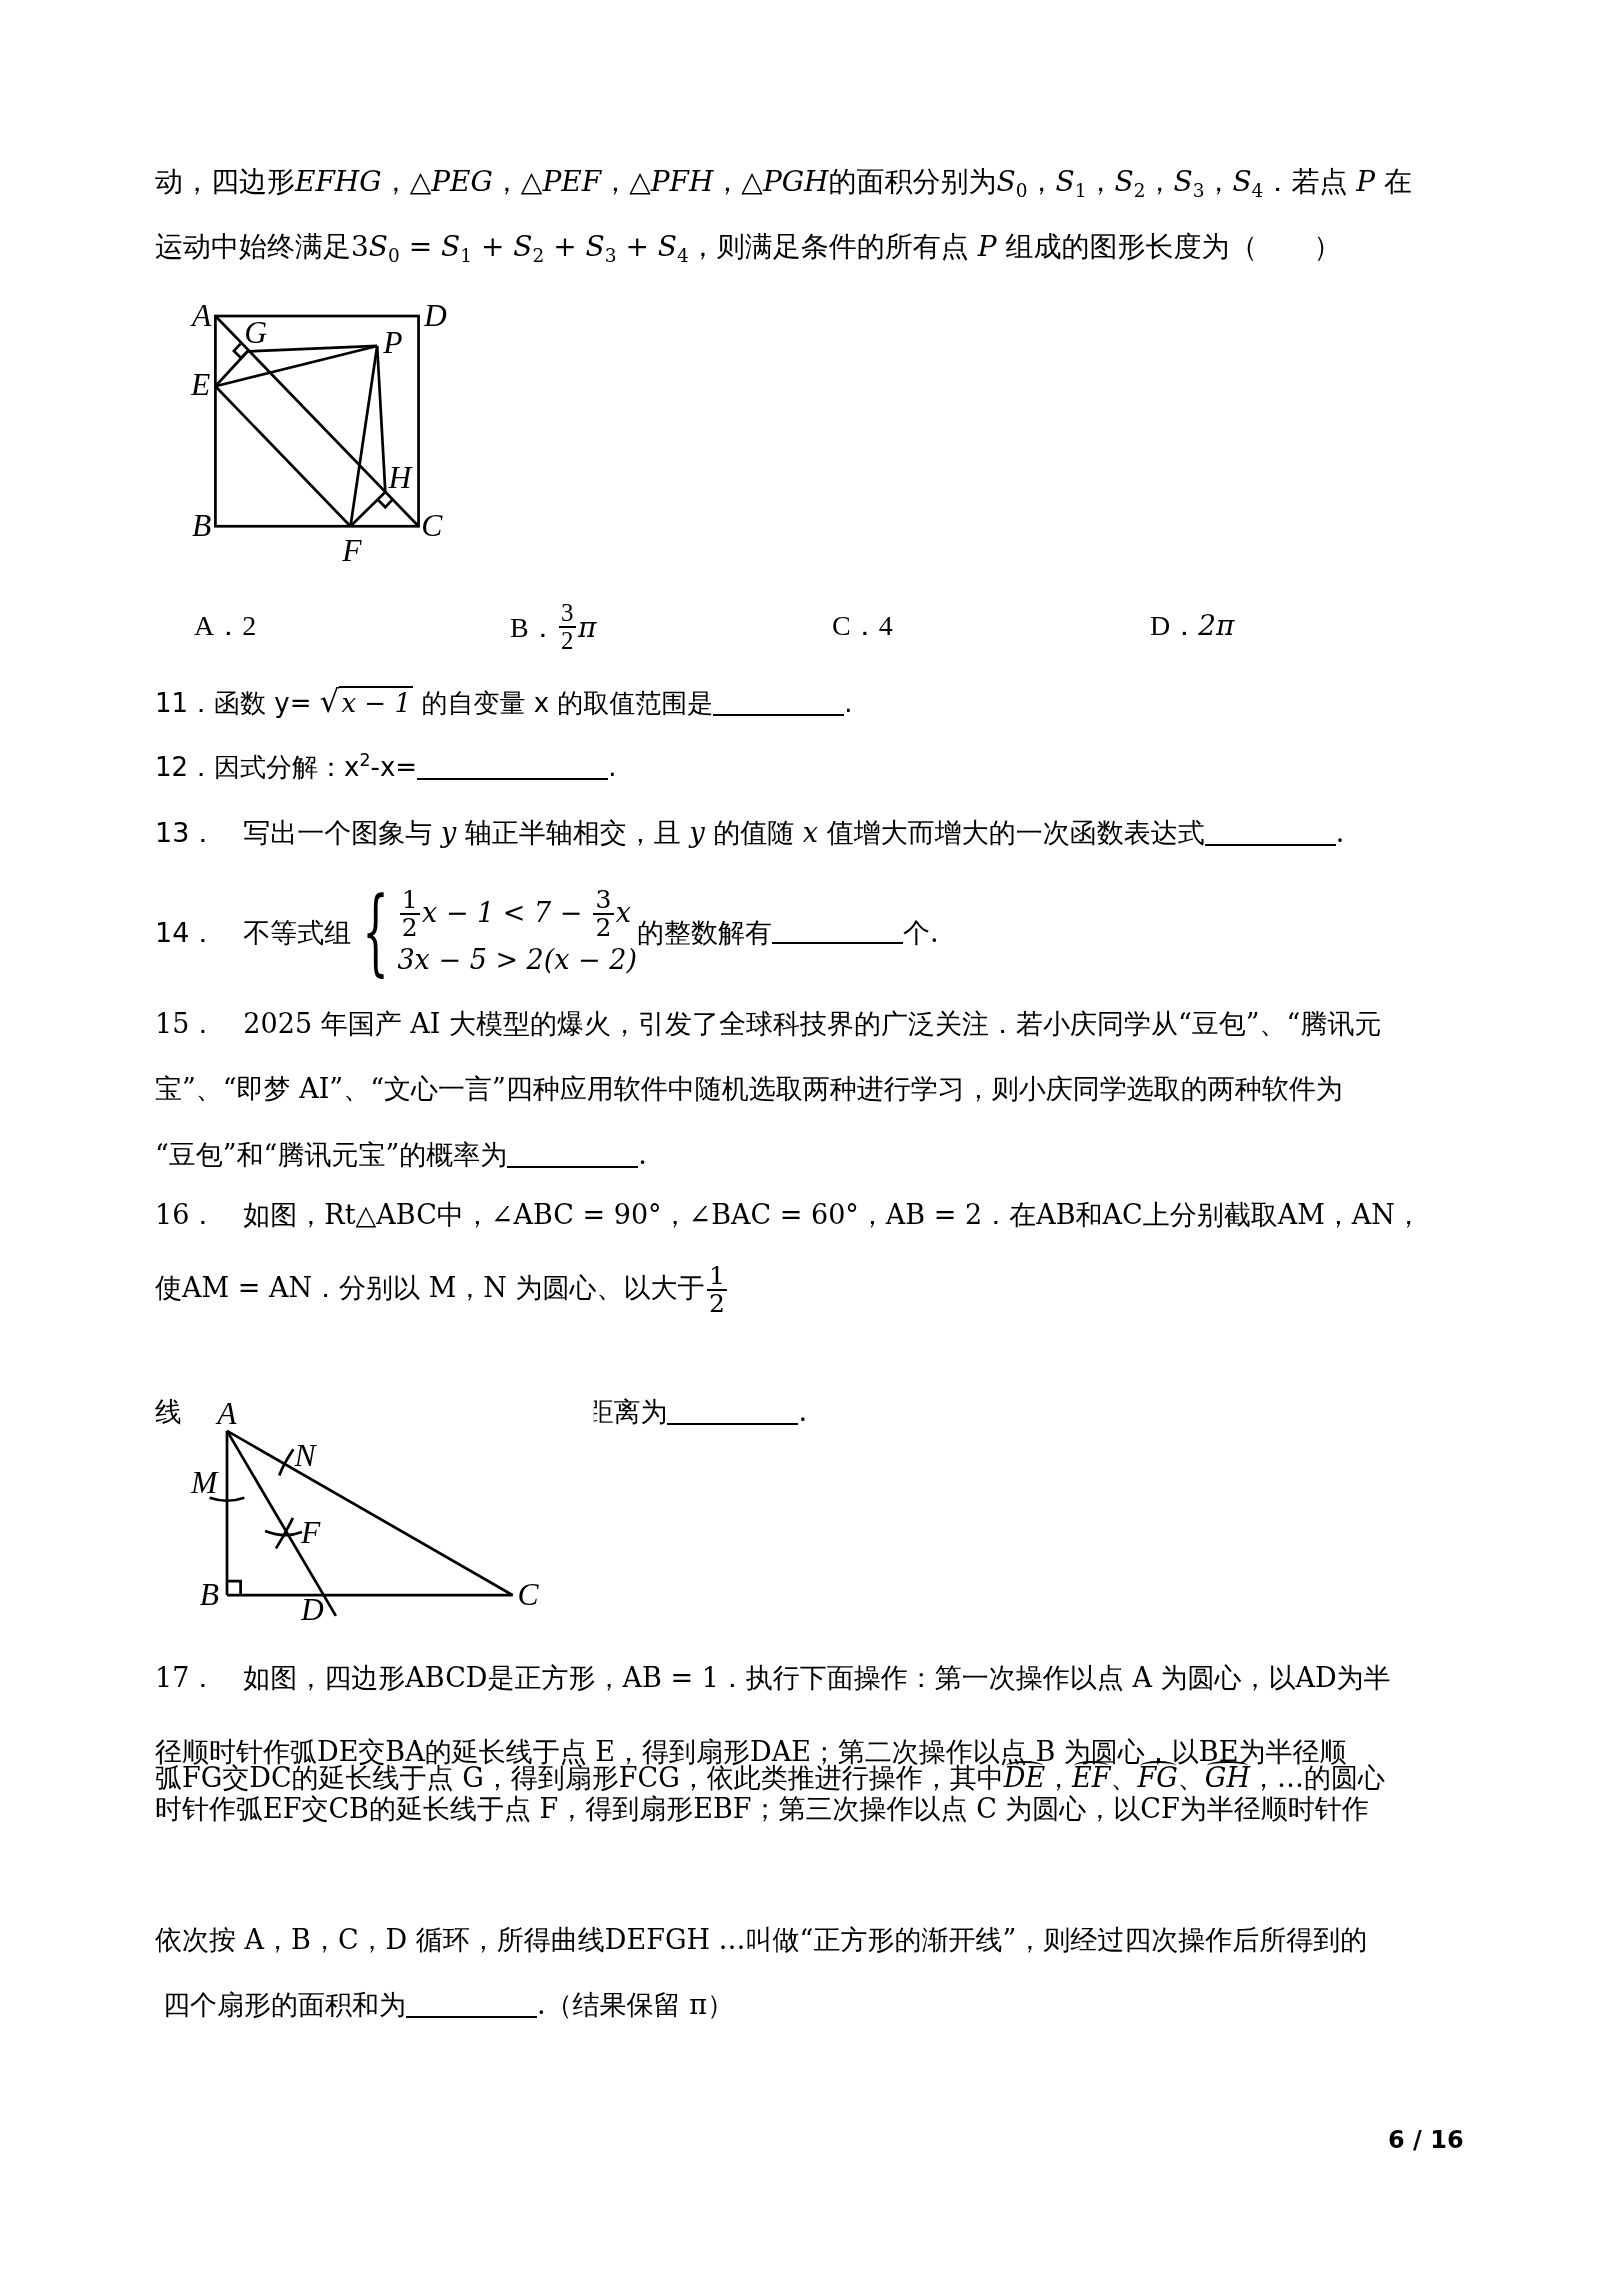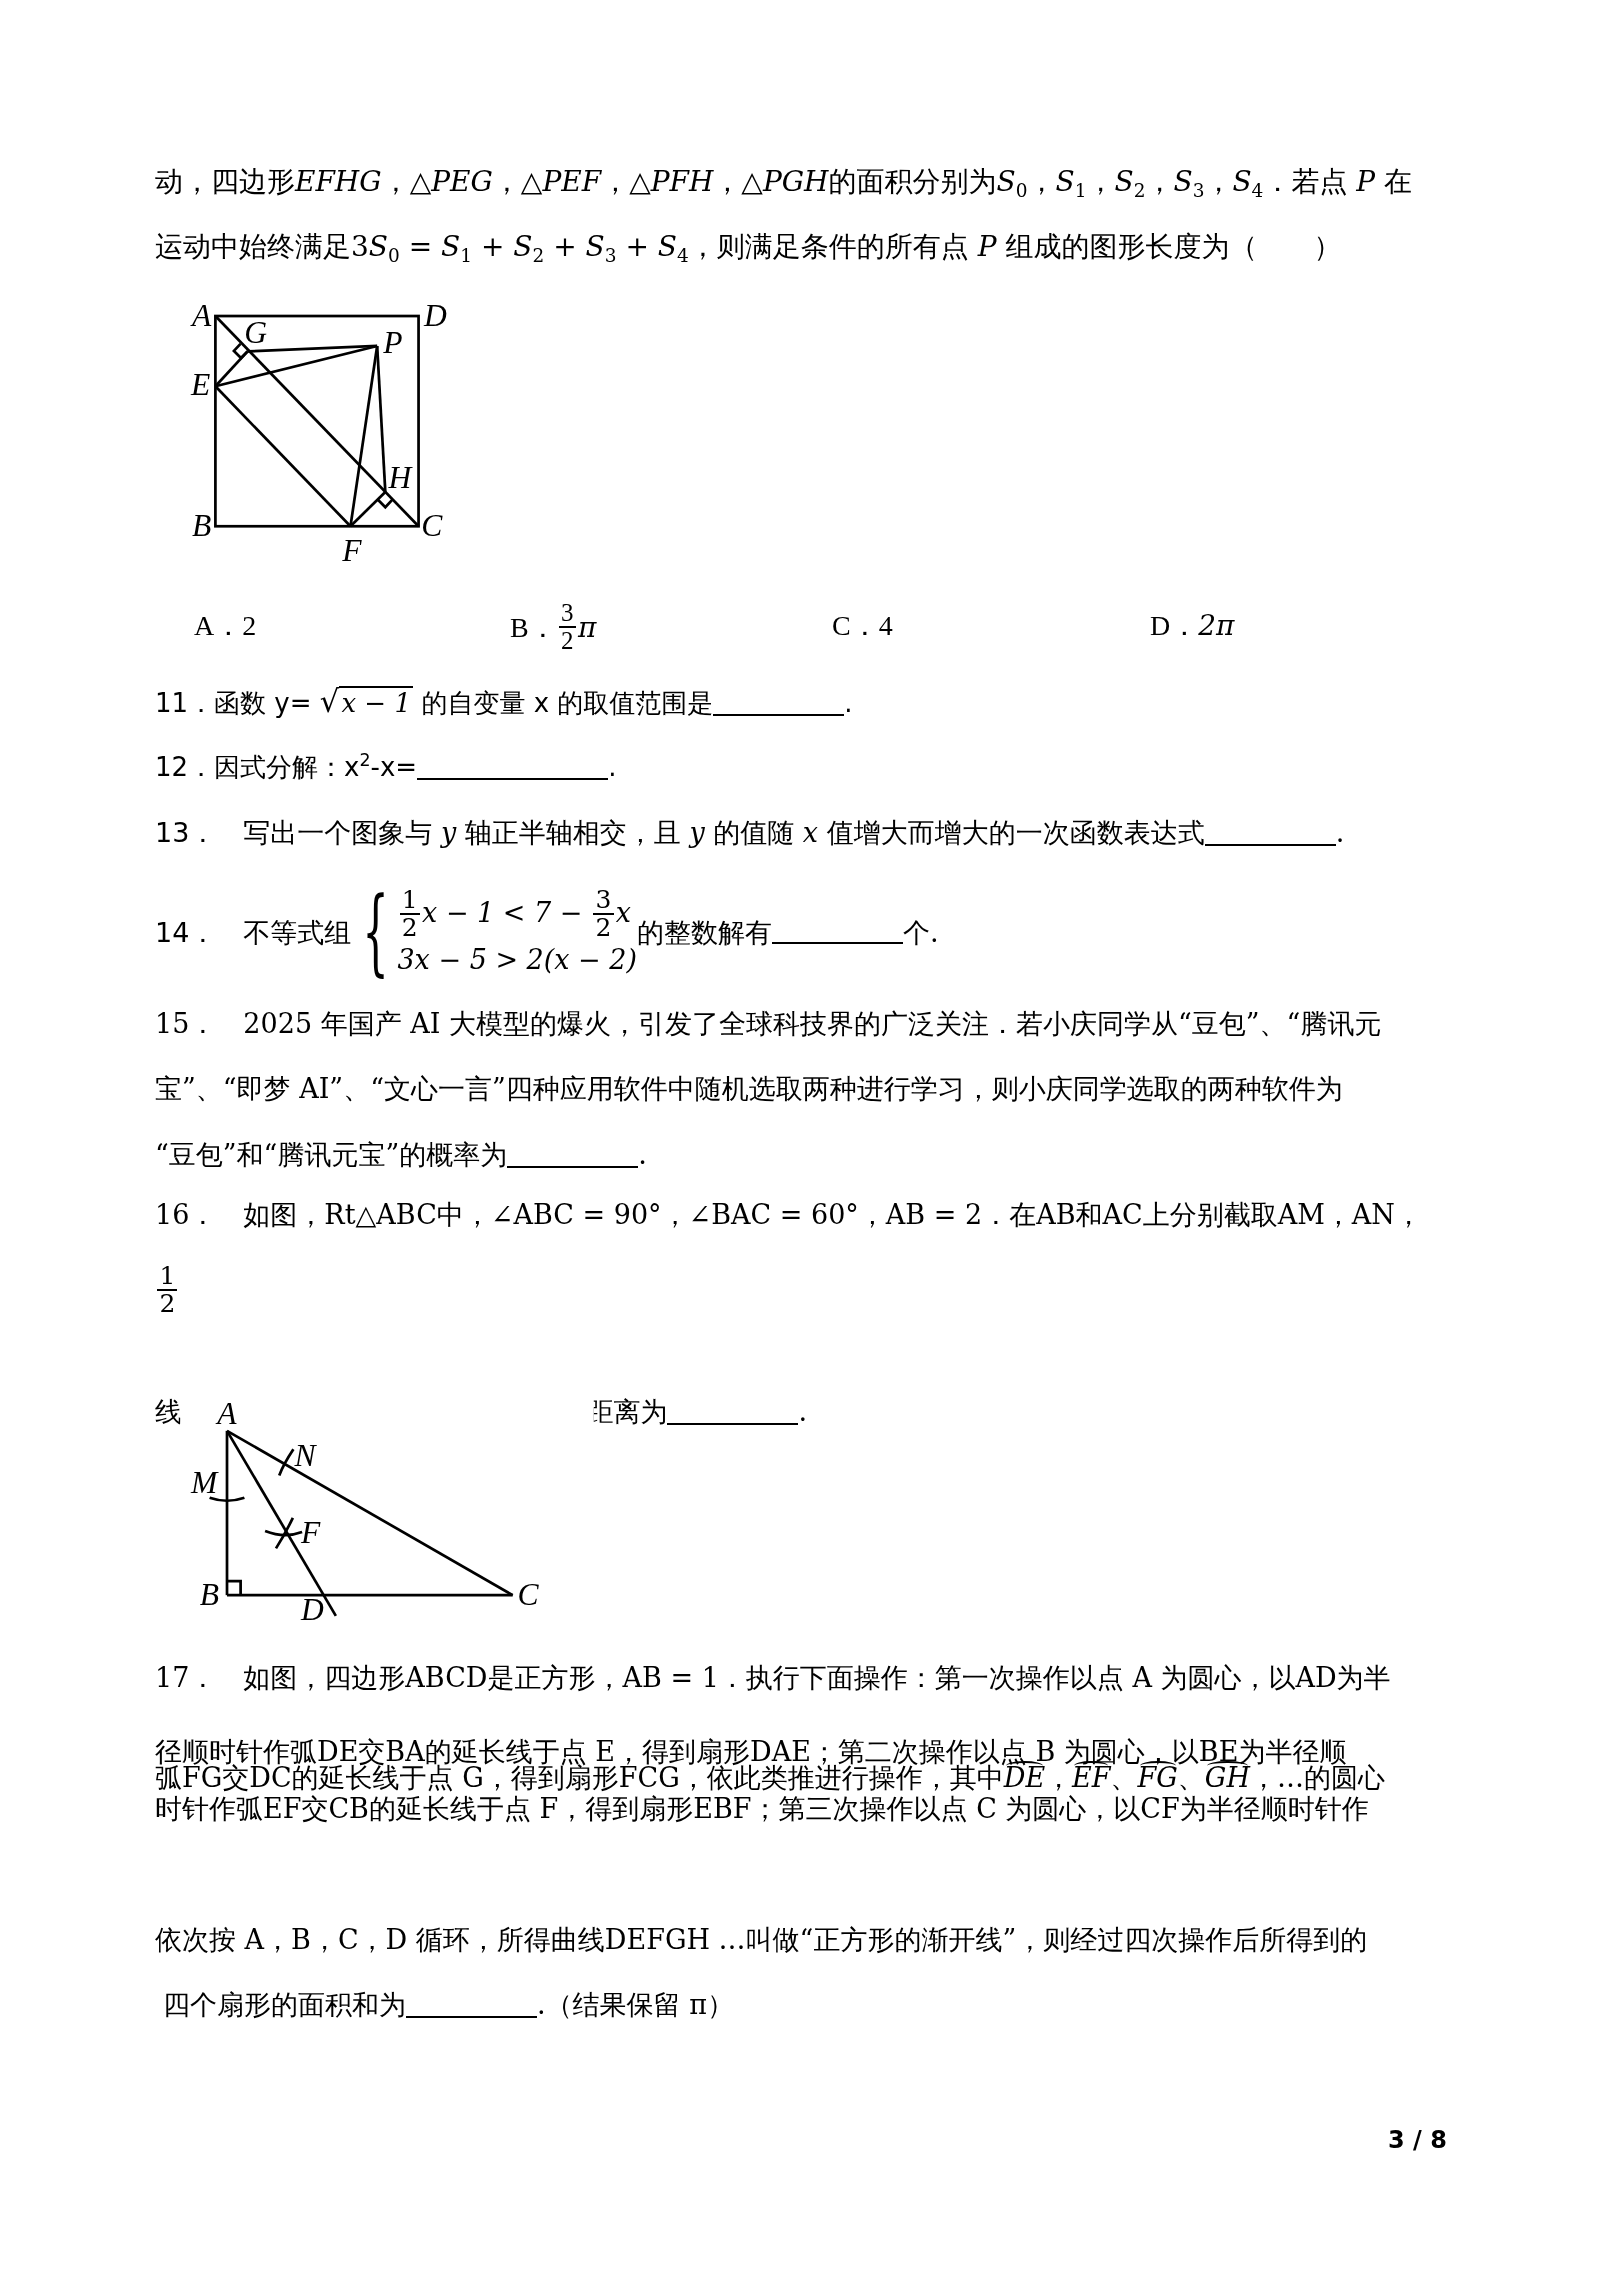--- a/index.html
+++ b/index.html
@@ -97,21 +97,21 @@
 </div>
 
 <div class="line" style="top:1006px; font-size:27px;">15．　2025 年国产 AI 大模型的爆火，引发了全球科技界的广泛关注．若小庆同学从“豆包”、“腾讯元</div>
 <div class="line" style="top:1071px; font-size:27px;">宝”、“即梦 AI”、“文心一言”四种应用软件中随机选取两种进行学习，则小庆同学选取的两种软件为</div>
 <div class="line" style="top:1137px; font-size:27px;">
   <span>“豆包”和“腾讯元宝”的概率为</span><span class="blank" style="width:131px;"></span><span>.</span>
 </div>
 
 <div class="line" style="top:1197px; font-size:27px;">16．　如图，Rt△ABC中，∠ABC = 90°，∠BAC = 60°，AB = 2．在AB和AC上分别截取AM，AN，</div>
 <div class="line" style="top:1260px; font-size:27px; line-height:55px;">
-  <span class="frac">
+  <span>使AM = AN．分别以 M，N 为圆心、以大于</span><span class="frac">
       <span class="num">1</span>
       <span>2</span>
     </span>
 </div>
 <div class="line" style="top:1394px; font-size:27px;">
   <span>线AF交BC于点 D，则点 D 到AC的距离为</span><span class="blank" style="width:131px;"></span><span>.</span>
 </div>
 
 <svg style="position:absolute; left:180px; top:1396px;" width="414" height="234" viewBox="0 0 760 430">
   <g stroke="#000" stroke-width="5" fill="none">
@@ -147,14 +147,14 @@
 <div class="line" style="top:1726px; font-size:27px;margin-top:8px;">径顺时针作弧DE交BA的延长线于点 E，得到扇形DAE；第二次操作以点 B 为圆心，以BE为半径顺</div>
 <div class="line" style="top:1791px; font-size:27px;">时针作弧EF交CB的延长线于点 F，得到扇形EBF；第三次操作以点 C 为圆心，以CF为半径顺时针作</div>
 <div class="line" style="top:1760px; font-size:27px;">
   <span>弧FG交DC的延长线于点 G，得到扇形FCG，依此类推进行操作，其中</span><span class="m arc">DE</span><span>，</span><span class="m arc">EF</span><span>、</span><span class="m arc">FG</span><span>、</span><span class="m arc">GH</span><span>，…的圆心</span>
 </div>
 <div class="line" style="top:1922px; font-size:27px;">依次按 A，B，C，D 循环，所得曲线DEFGH …叫做“正方形的渐开线”，则经过四次操作后所得到的</div>
 <div class="line" style="top:1987px; font-size:27px;margin-left:8px;">
   <span>四个扇形的面积和为</span><span class="blank" style="width:131px;"></span><span>.（结果保留 π）</span>
 </div>
 
-<div class="page-num">3 / 8</div>
+<div class="page-num">6 / 16</div>
 
 
 </body></html>

